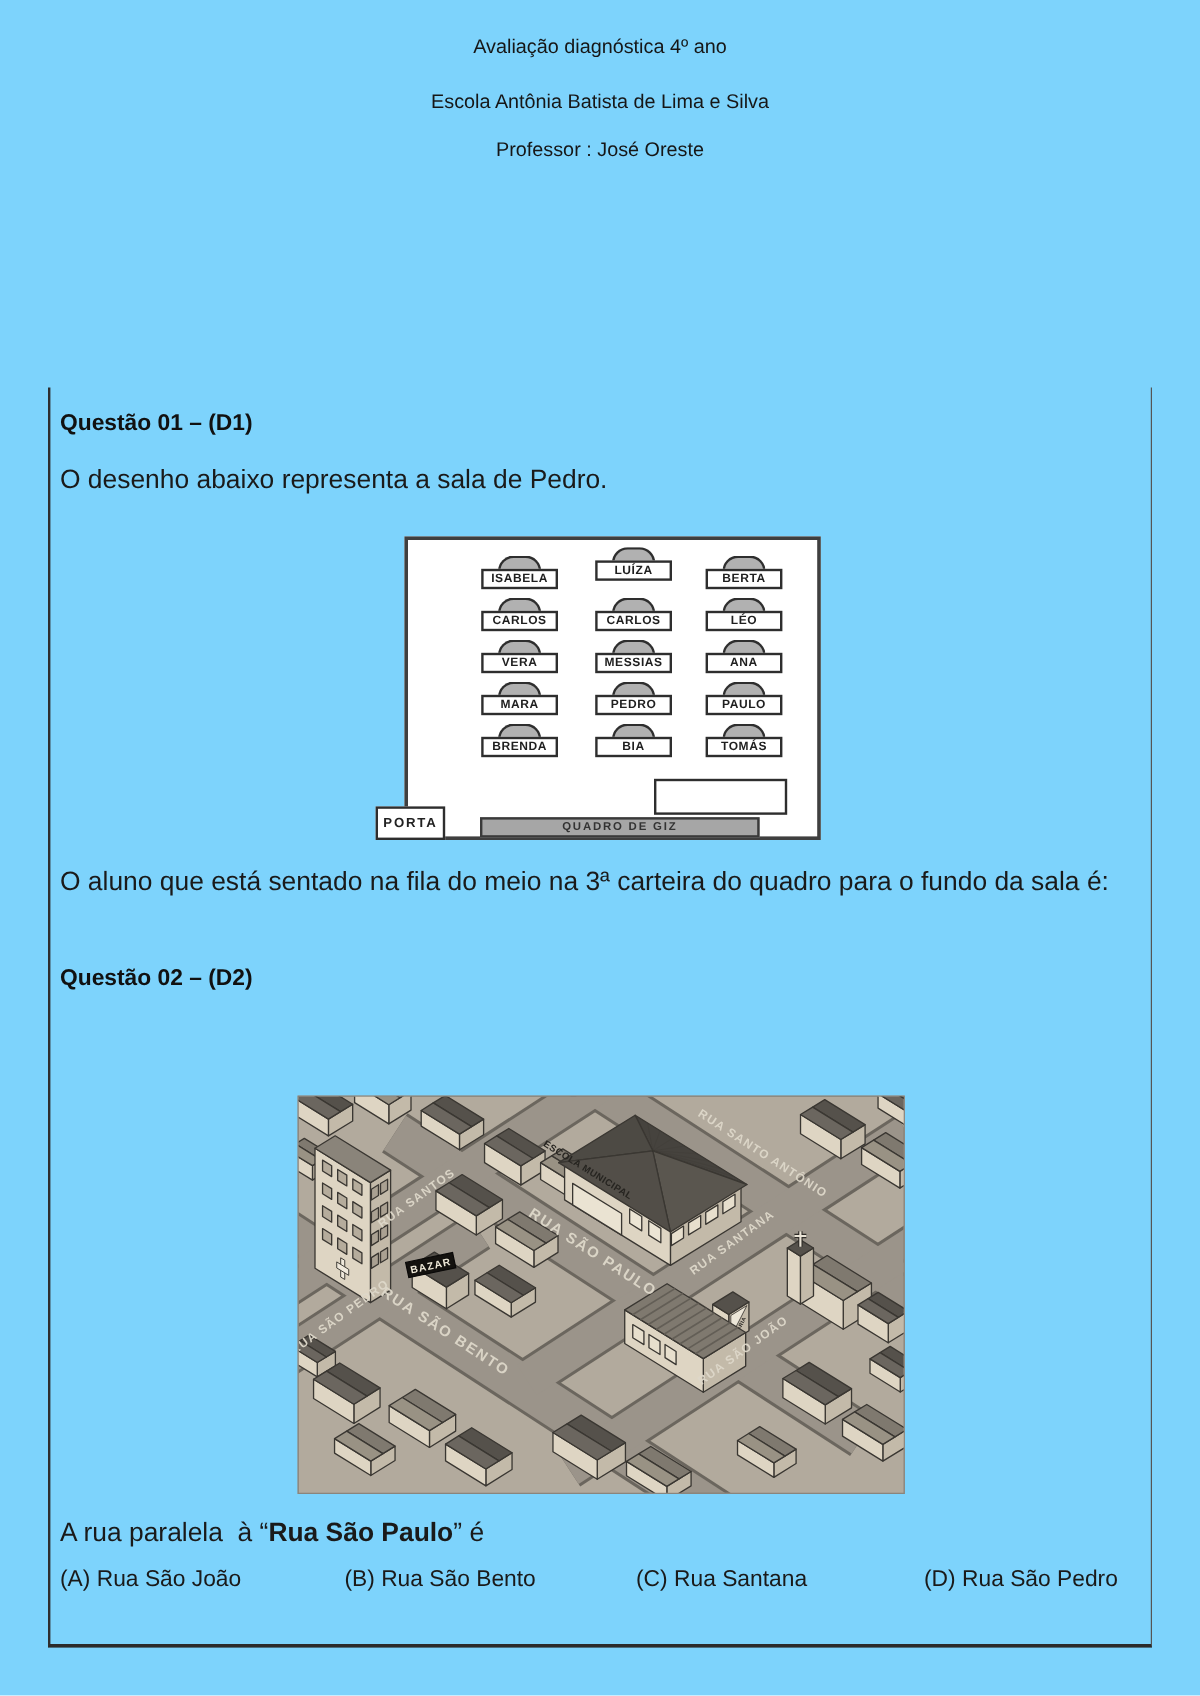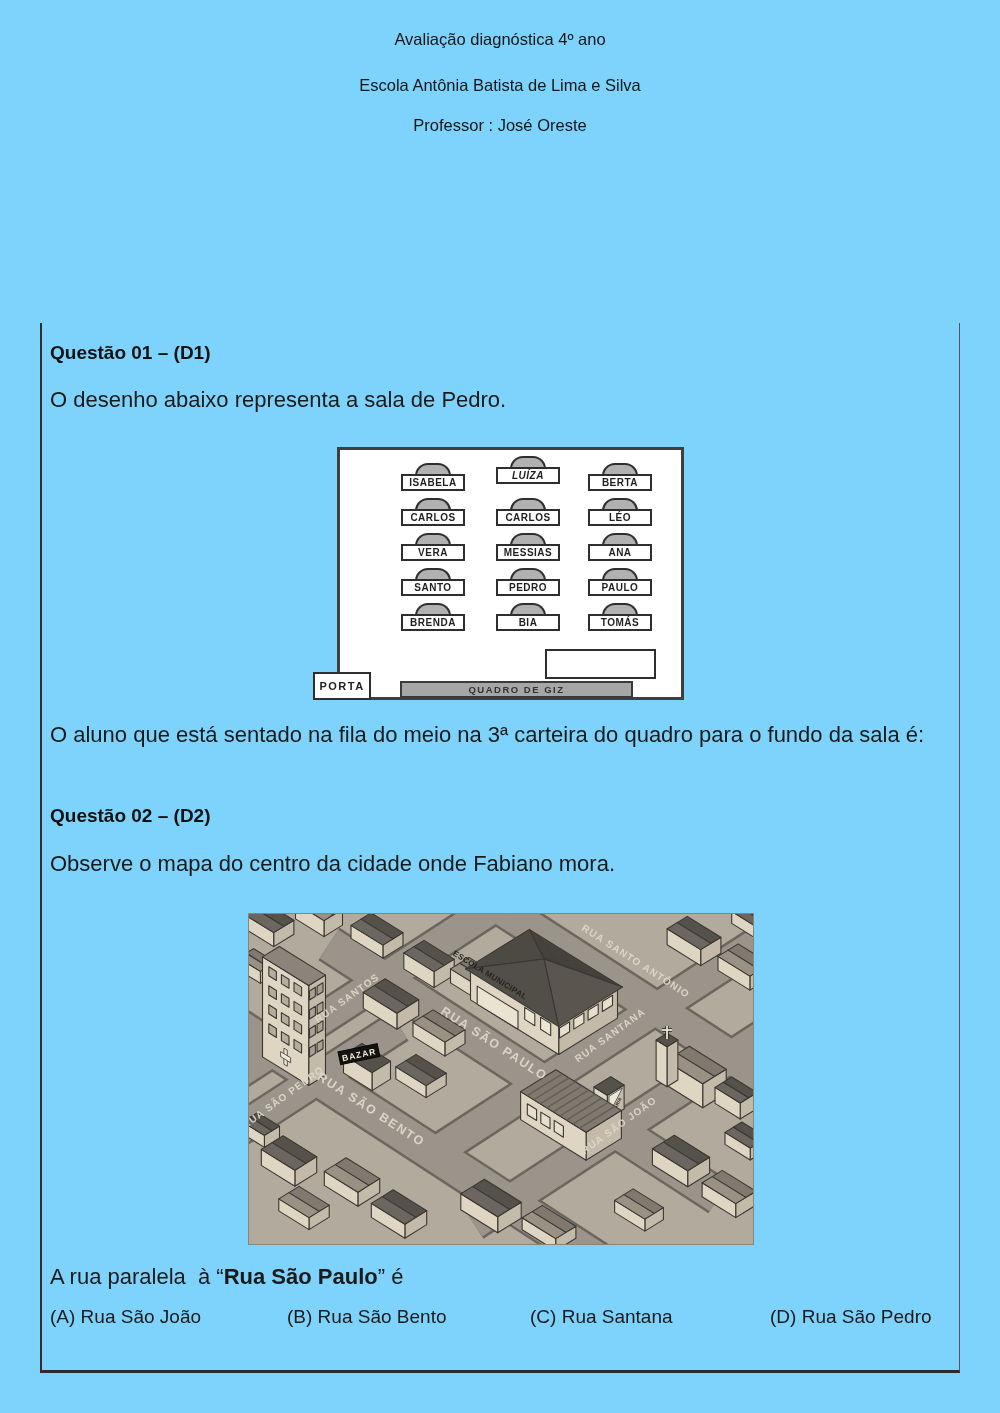--- a/index.html
+++ b/index.html
@@ -44,21 +44,21 @@
 
   <div class="abs qtitle" style="left:50px;top:342px;">Questão 01 – (D1)</div>
   <div class="abs btext" style="left:50px;top:387px;">O desenho abaixo representa a sala de Pedro.</div>
 
   <div id="room" class="abs">
     <div id="desks">
         <div class="desk" style="left: 61px; top: 13px;">
           <div class="head"></div>
           <div class="plate">ISABELA</div>
         </div>
-        <div class="desk" style="left: 156px; top: 6px; font-style: italic;">
+        <div class="desk" style="left: 156px; top: 6px;">
           <div class="head"></div>
           <div class="plate">LUÍZA</div>
         </div>
         <div class="desk" style="left: 248px; top: 13px;">
           <div class="head"></div>
           <div class="plate">BERTA</div>
         </div>
         <div class="desk" style="left: 61px; top: 48px;">
           <div class="head"></div>
           <div class="plate">CARLOS</div>
@@ -78,21 +78,21 @@
         <div class="desk" style="left: 156px; top: 83px; text-align: center;">
           <div class="head"></div>
           <div class="plate">MESSIAS</div>
         </div>
         <div class="desk" style="left: 248px; top: 83px;">
           <div class="head"></div>
           <div class="plate">ANA</div>
         </div>
         <div class="desk" style="left: 61px; top: 118px;">
           <div class="head"></div>
-          <div class="plate">SANTO</div>
+          <div class="plate">MARA</div>
         </div>
         <div class="desk" style="left: 156px; top: 118px;">
           <div class="head"></div>
           <div class="plate">PEDRO</div>
         </div>
         <div class="desk" style="left: 248px; top: 118px;">
           <div class="head"></div>
           <div class="plate">PAULO</div>
         </div>
         <div class="desk" style="left: 61px; top: 153px;">
@@ -109,21 +109,20 @@
         </div>
       </div>
     <div id="teacher-desk" class="abs"></div>
     <div id="board" class="abs">QUADRO DE GIZ</div>
   </div>
   <div id="door" class="abs">PORTA</div>
 
   <div class="abs btext" style="left:50px;top:722px;">O aluno que está sentado na fila do meio na 3ª carteira do quadro para o fundo da sala é:</div>
 
   <div class="abs qtitle" style="left:50px;top:805px;">Questão 02 – (D2)</div>
-  <div class="abs btext" style="left:50px;top:851px;">Observe o mapa do centro da cidade onde Fabiano mora.</div>
 
   <div id="map" class="abs">
       <svg width="504" height="330" viewBox="0 0 504 330">
         <rect x="0" y="0" width="504" height="330" fill="#b2aa9d"></rect>
         <line x1="230" y1="-20" x2="545" y2="184" stroke="#6b665e" stroke-width="37"></line>
         <line x1="80" y1="30" x2="470" y2="283" stroke="#6b665e" stroke-width="39"></line>
         <line x1="-30" y1="100" x2="350" y2="347" stroke="#6b665e" stroke-width="39"></line>
         <line x1="250" y1="-10" x2="-60" y2="191" stroke="#6b665e" stroke-width="35"></line>
         <line x1="507" y1="30" x2="190" y2="236" stroke="#6b665e" stroke-width="35"></line>
         <line x1="150" y1="112" x2="-70" y2="255" stroke="#6b665e" stroke-width="35"></line>

